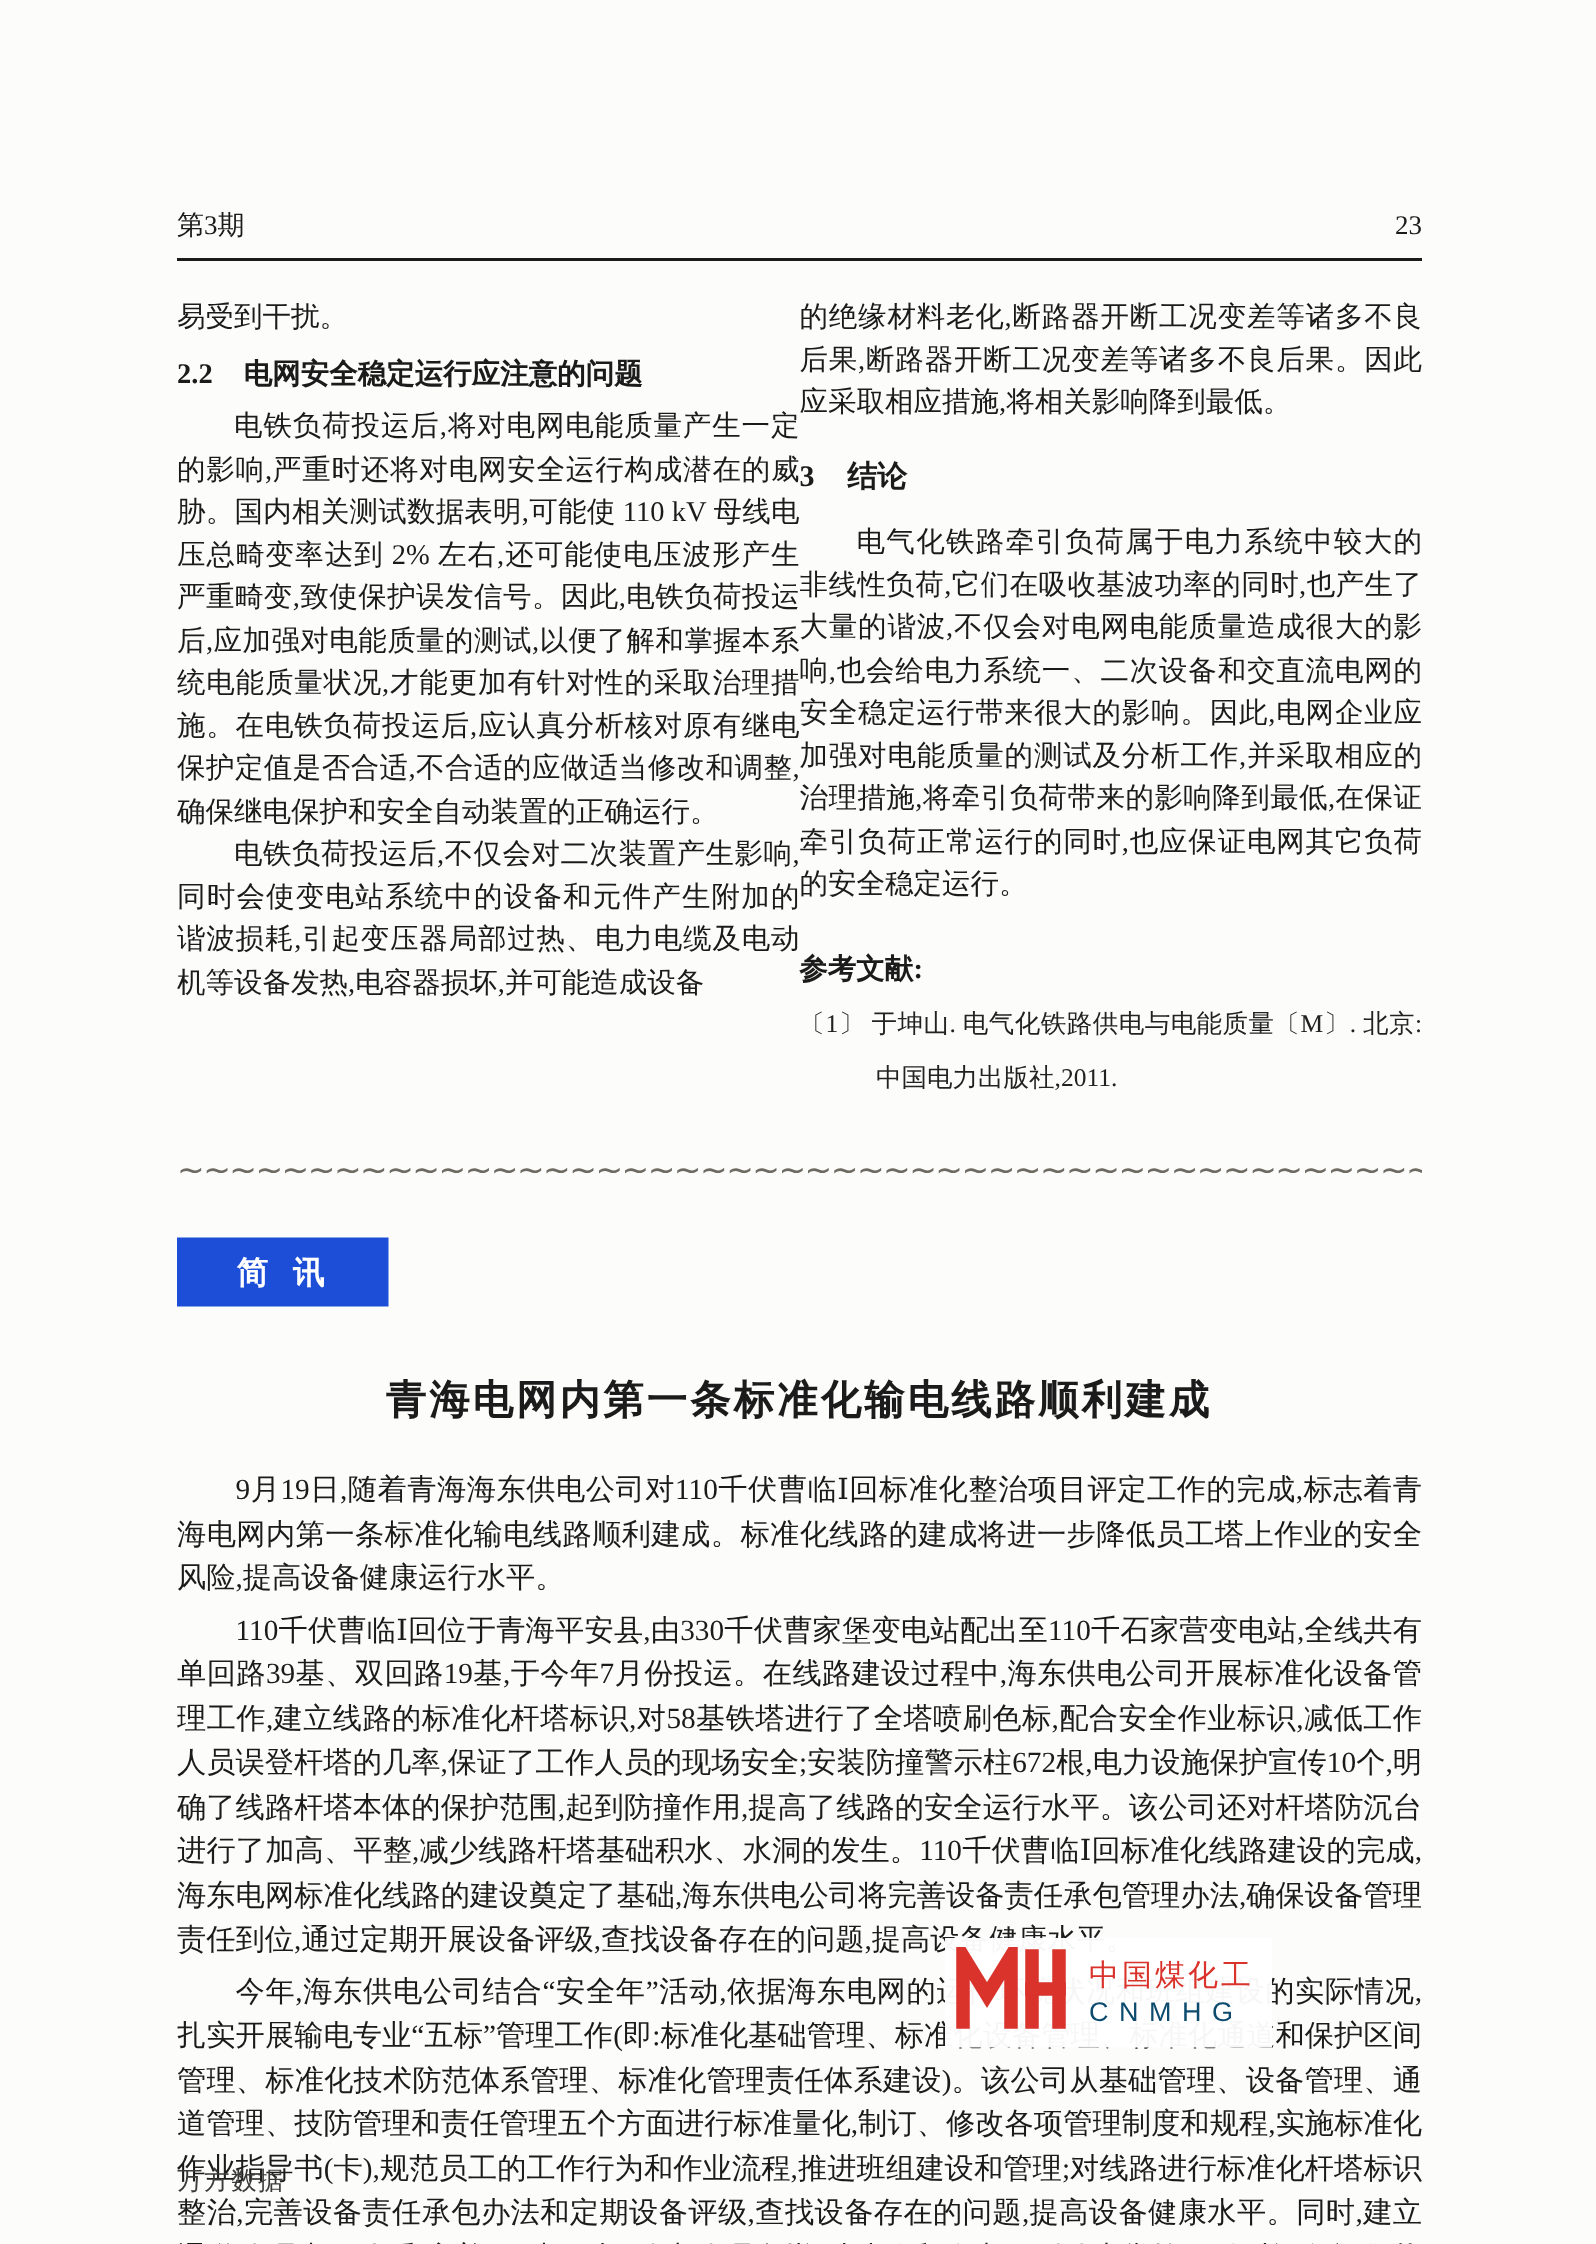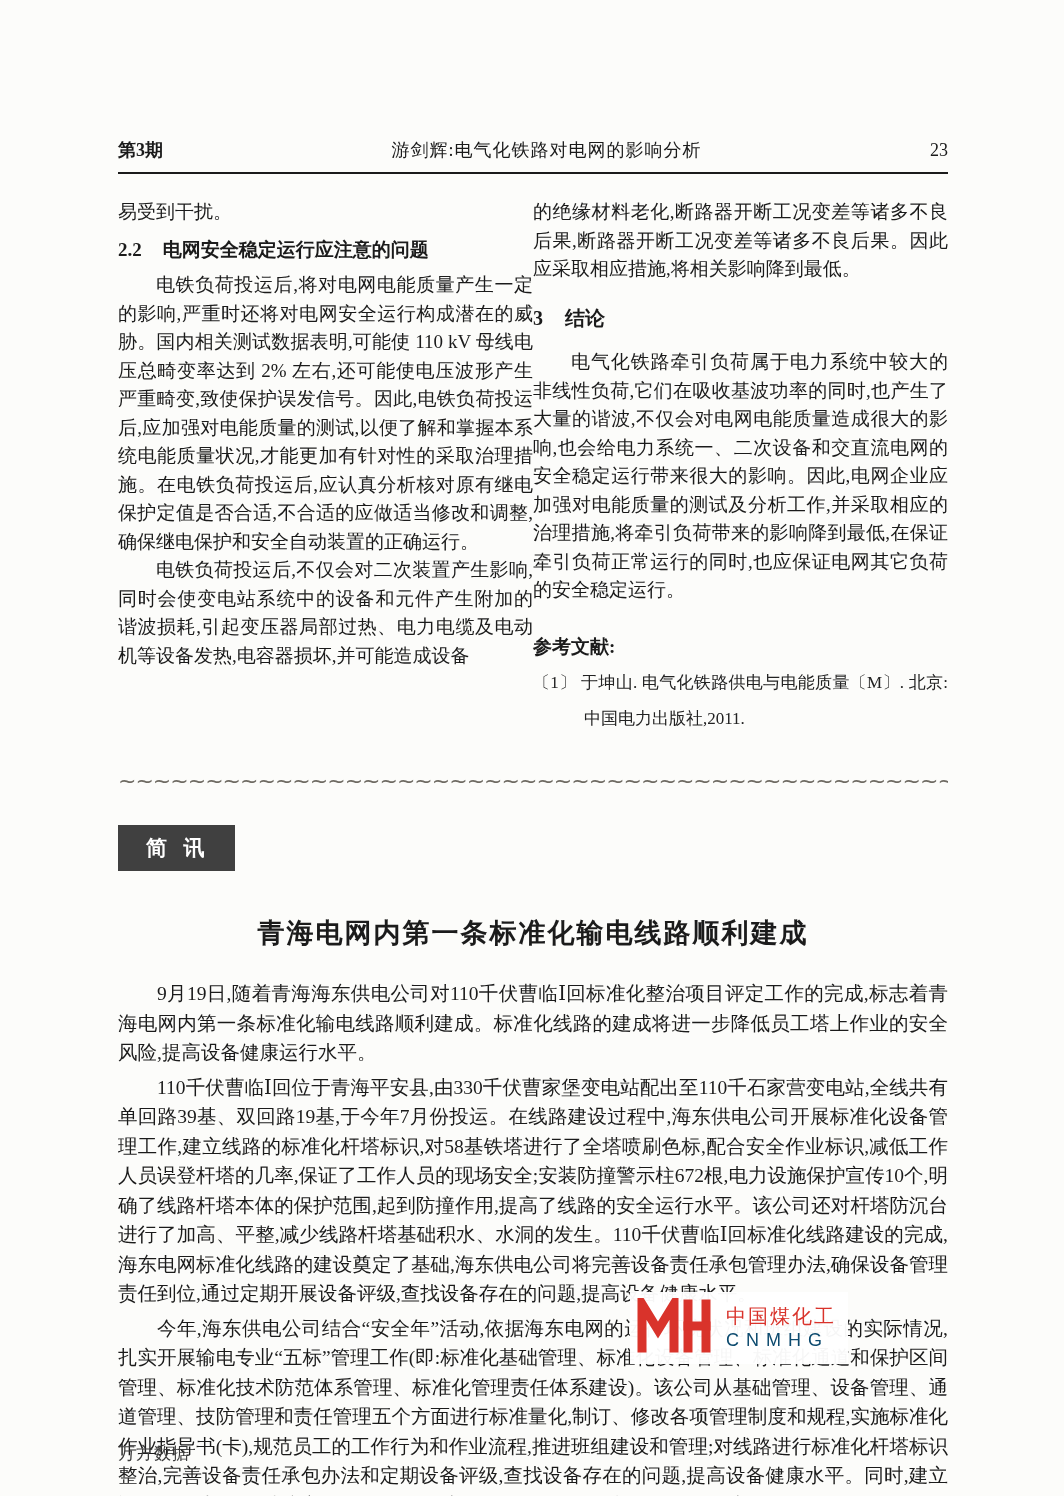--- a/index.html
+++ b/index.html
@@ -14,21 +14,21 @@
     box-sizing:border-box;
     padding:138px 116px 0 118px;
   }
   
   .page-header{
     display:flex;align-items:baseline;justify-content:space-between;
     font-size:18px;
     padding-bottom:10px;
     border-bottom:2px solid #1b1b1b;
   }
-  .page-header .issue{font-weight:bold;}
+  .page-header .issue{font-weight:normal;}
   .page-header .running-title{letter-spacing:1px;}
   .page-header .pageno{font-size:18px;}
   
   .cols{display:flex;margin-top:24px;}
   .col{flex:1;font-size:19px;line-height:28.5px;text-align:justify;}
   .col p{margin:0;}
   .col p.indent{text-indent:2em;}
   .sec-head{font-weight:bold;margin:9px 0 7px;font-size:19px;}
   .sec-head .num{margin-right:1.1em;}
   .sec-head.big{margin:20px 0 16px;font-size:20px;}
@@ -39,23 +39,23 @@
   .ornament{
     margin-top:34px;
     white-space:nowrap;overflow:hidden;
     color:#6e6a62;font-size:22px;line-height:20px;
     letter-spacing:-1px;
     font-family:"DejaVu Sans",sans-serif;
   }
   
   .news-badge{
     display:inline-block;margin-top:34px;
-    background:#404040;color:#fff;
+    background:#1d4ed8;color:#fff;
     font-size:21px;font-weight:bold;
-    padding:9px 28px;
+    padding:9px 40px;
     white-space:pre;letter-spacing:2px;
   }
   .news-title{
     text-align:center;font-size:27px;font-weight:bold;
     margin:44px 0 28px;letter-spacing:2px;
   }
   .news-body p{
     margin:0 0 5px;font-size:19.5px;line-height:29.5px;
     text-align:justify;text-indent:2em;
   }
@@ -76,21 +76,20 @@
   }
 </style>
 </head>
 <body>
 
 <div class="page">
 
   
   <div class="page-header">
     <span class="issue">第3期</span>
-    <span class="running-title">游剑辉:电气化铁路对电网的影响分析</span>
     <span class="pageno">23</span>
   </div>
 
   
   <div class="cols">
     <div class="col">
       <p>易受到干扰。</p>
       <div class="sec-head">
         <span class="num">2.2</span><span>电网安全稳定运行应注意的问题</span>
       </div>

